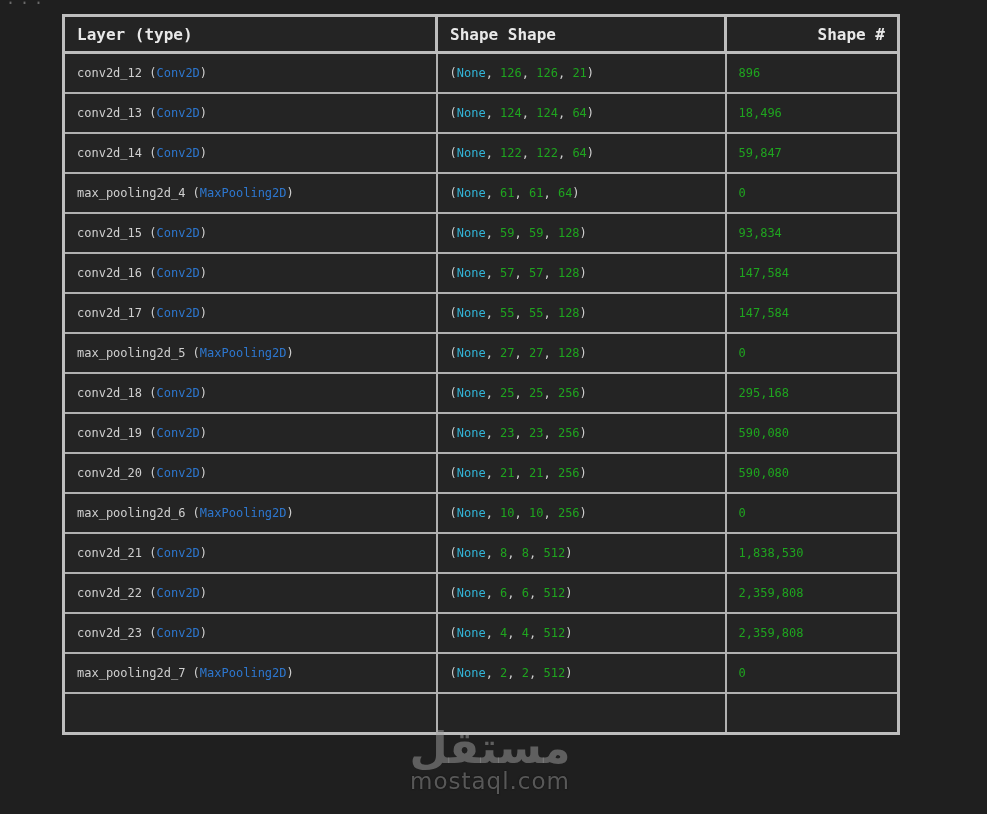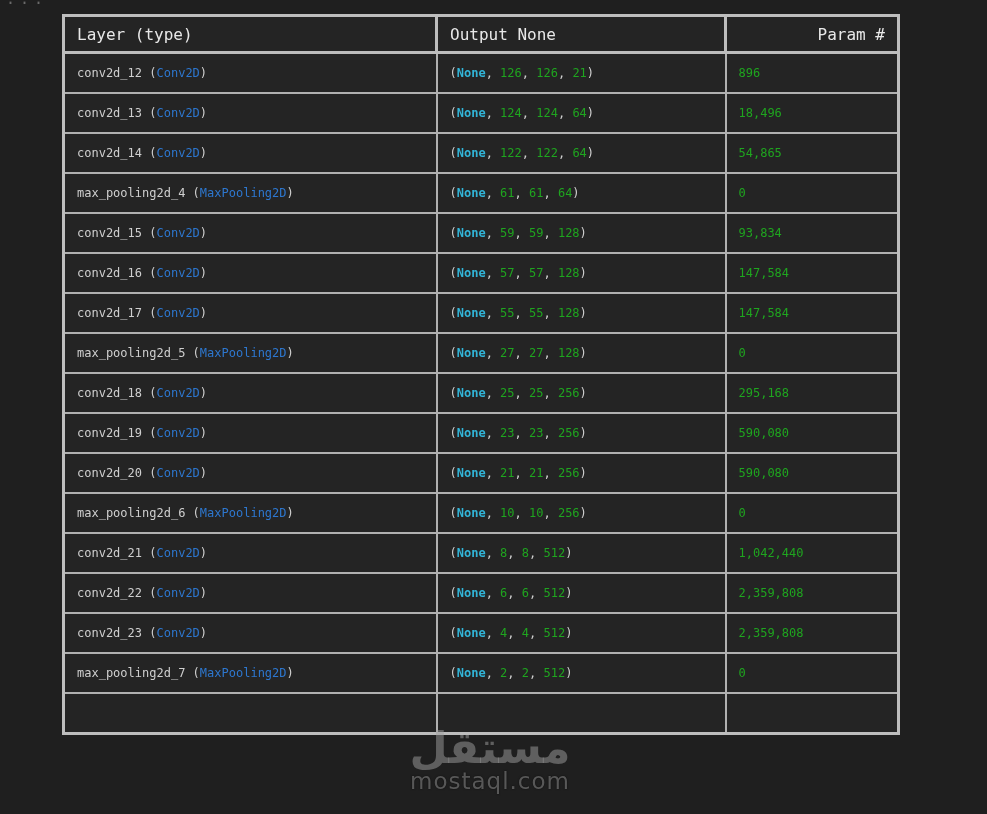--- a/index.html
+++ b/index.html
@@ -31,42 +31,42 @@
     width: 835px;
     border-collapse: collapse;
     table-layout: fixed;
     background: #242424;
     border: 3px solid var(--border);
     z-index: 1;
   }
   th {
     border: 3px solid var(--border);
     font-size: 16px;
-    font-weight: normal;
+    font-weight: bold;
     color: var(--header-text);
     text-align: left;
     height: 34px;
     padding: 0 12px;
     white-space: nowrap;
   }
   th.right { text-align: right; }
   td {
     border: 2px solid var(--border-light);
     font-size: 12px;
     color: var(--text);
     height: 38px;
     padding: 0 12px;
     line-height: 21px;
     vertical-align: middle;
   }
   td.layer-cell  { white-space: normal; word-break: break-word; }
   td.shape-cell  { white-space: nowrap; }
   td.param-cell  { white-space: nowrap; }
   .blue  { color: var(--blue); }
-  .cyan  { color: var(--cyan); font-weight: bold; }
+  .cyan  { color: var(--cyan); }
   .green { color: var(--green); }
   .txt   { color: var(--text); }
   .watermark {
     position: absolute;
     left: 385px;
     top: 722px;
     width: 210px;
     text-align: center;
     z-index: 5;
     pointer-events: none;
@@ -95,39 +95,39 @@
 
 <table class="summary">
   <colgroup>
     <col style="width:373px">
     <col style="width:289px">
     <col style="width:173px">
   </colgroup>
   <thead>
     <tr>
       <th>Layer (type)</th>
-      <th>Output None</th>
-      <th class="right">Param #</th>
+      <th>Shape Shape</th>
+      <th class="right">Shape #</th>
     </tr>
   </thead>
   <tbody>
       <tr>
         <td class="layer-cell"><span class="txt">conv2d_12 </span><span class="txt">(</span><span class="blue">Conv2D</span><span class="txt">)</span></td>
         <td class="shape-cell"><span class="txt">(</span><span class="cyan">None</span><span class="txt">, </span><span class="green">126</span><span class="txt">, </span><span class="green">126</span><span class="txt">, </span><span class="green">21</span><span class="txt">)</span></td>
         <td class="param-cell"><span class="green">896</span></td>
       </tr>
       <tr>
         <td class="layer-cell"><span class="txt">conv2d_13 </span><span class="txt">(</span><span class="blue">Conv2D</span><span class="txt">)</span></td>
         <td class="shape-cell"><span class="txt">(</span><span class="cyan">None</span><span class="txt">, </span><span class="green">124</span><span class="txt">, </span><span class="green">124</span><span class="txt">, </span><span class="green">64</span><span class="txt">)</span></td>
         <td class="param-cell"><span class="green">18,496</span></td>
       </tr>
       <tr>
         <td class="layer-cell"><span class="txt">conv2d_14 </span><span class="txt">(</span><span class="blue">Conv2D</span><span class="txt">)</span></td>
         <td class="shape-cell"><span class="txt">(</span><span class="cyan">None</span><span class="txt">, </span><span class="green">122</span><span class="txt">, </span><span class="green">122</span><span class="txt">, </span><span class="green">64</span><span class="txt">)</span></td>
-        <td class="param-cell"><span class="green">54,865</span></td>
+        <td class="param-cell"><span class="green">59,847</span></td>
       </tr>
       <tr>
         <td class="layer-cell"><span class="txt">max_pooling2d_4 </span><span class="txt">(</span><span class="blue">MaxPooling2D</span><span class="txt">)</span></td>
         <td class="shape-cell"><span class="txt">(</span><span class="cyan">None</span><span class="txt">, </span><span class="green">61</span><span class="txt">, </span><span class="green">61</span><span class="txt">, </span><span class="green">64</span><span class="txt">)</span></td>
         <td class="param-cell"><span class="green">0</span></td>
       </tr>
       <tr>
         <td class="layer-cell"><span class="txt">conv2d_15 </span><span class="txt">(</span><span class="blue">Conv2D</span><span class="txt">)</span></td>
         <td class="shape-cell"><span class="txt">(</span><span class="cyan">None</span><span class="txt">, </span><span class="green">59</span><span class="txt">, </span><span class="green">59</span><span class="txt">, </span><span class="green">128</span><span class="txt">)</span></td>
         <td class="param-cell"><span class="green">93,834</span></td>
@@ -163,21 +163,21 @@
         <td class="param-cell"><span class="green">590,080</span></td>
       </tr>
       <tr>
         <td class="layer-cell"><span class="txt">max_pooling2d_6 </span><span class="txt">(</span><span class="blue">MaxPooling2D</span><span class="txt">)</span></td>
         <td class="shape-cell"><span class="txt">(</span><span class="cyan">None</span><span class="txt">, </span><span class="green">10</span><span class="txt">, </span><span class="green">10</span><span class="txt">, </span><span class="green">256</span><span class="txt">)</span></td>
         <td class="param-cell"><span class="green">0</span></td>
       </tr>
       <tr>
         <td class="layer-cell"><span class="txt">conv2d_21 </span><span class="txt">(</span><span class="blue">Conv2D</span><span class="txt">)</span></td>
         <td class="shape-cell"><span class="txt">(</span><span class="cyan">None</span><span class="txt">, </span><span class="green">8</span><span class="txt">, </span><span class="green">8</span><span class="txt">, </span><span class="green">512</span><span class="txt">)</span></td>
-        <td class="param-cell"><span class="green">1,042,440</span></td>
+        <td class="param-cell"><span class="green">1,838,530</span></td>
       </tr>
       <tr>
         <td class="layer-cell"><span class="txt">conv2d_22 </span><span class="txt">(</span><span class="blue">Conv2D</span><span class="txt">)</span></td>
         <td class="shape-cell"><span class="txt">(</span><span class="cyan">None</span><span class="txt">, </span><span class="green">6</span><span class="txt">, </span><span class="green">6</span><span class="txt">, </span><span class="green">512</span><span class="txt">)</span></td>
         <td class="param-cell"><span class="green">2,359,808</span></td>
       </tr>
       <tr>
         <td class="layer-cell"><span class="txt">conv2d_23 </span><span class="txt">(</span><span class="blue">Conv2D</span><span class="txt">)</span></td>
         <td class="shape-cell"><span class="txt">(</span><span class="cyan">None</span><span class="txt">, </span><span class="green">4</span><span class="txt">, </span><span class="green">4</span><span class="txt">, </span><span class="green">512</span><span class="txt">)</span></td>
         <td class="param-cell"><span class="green">2,359,808</span></td>

